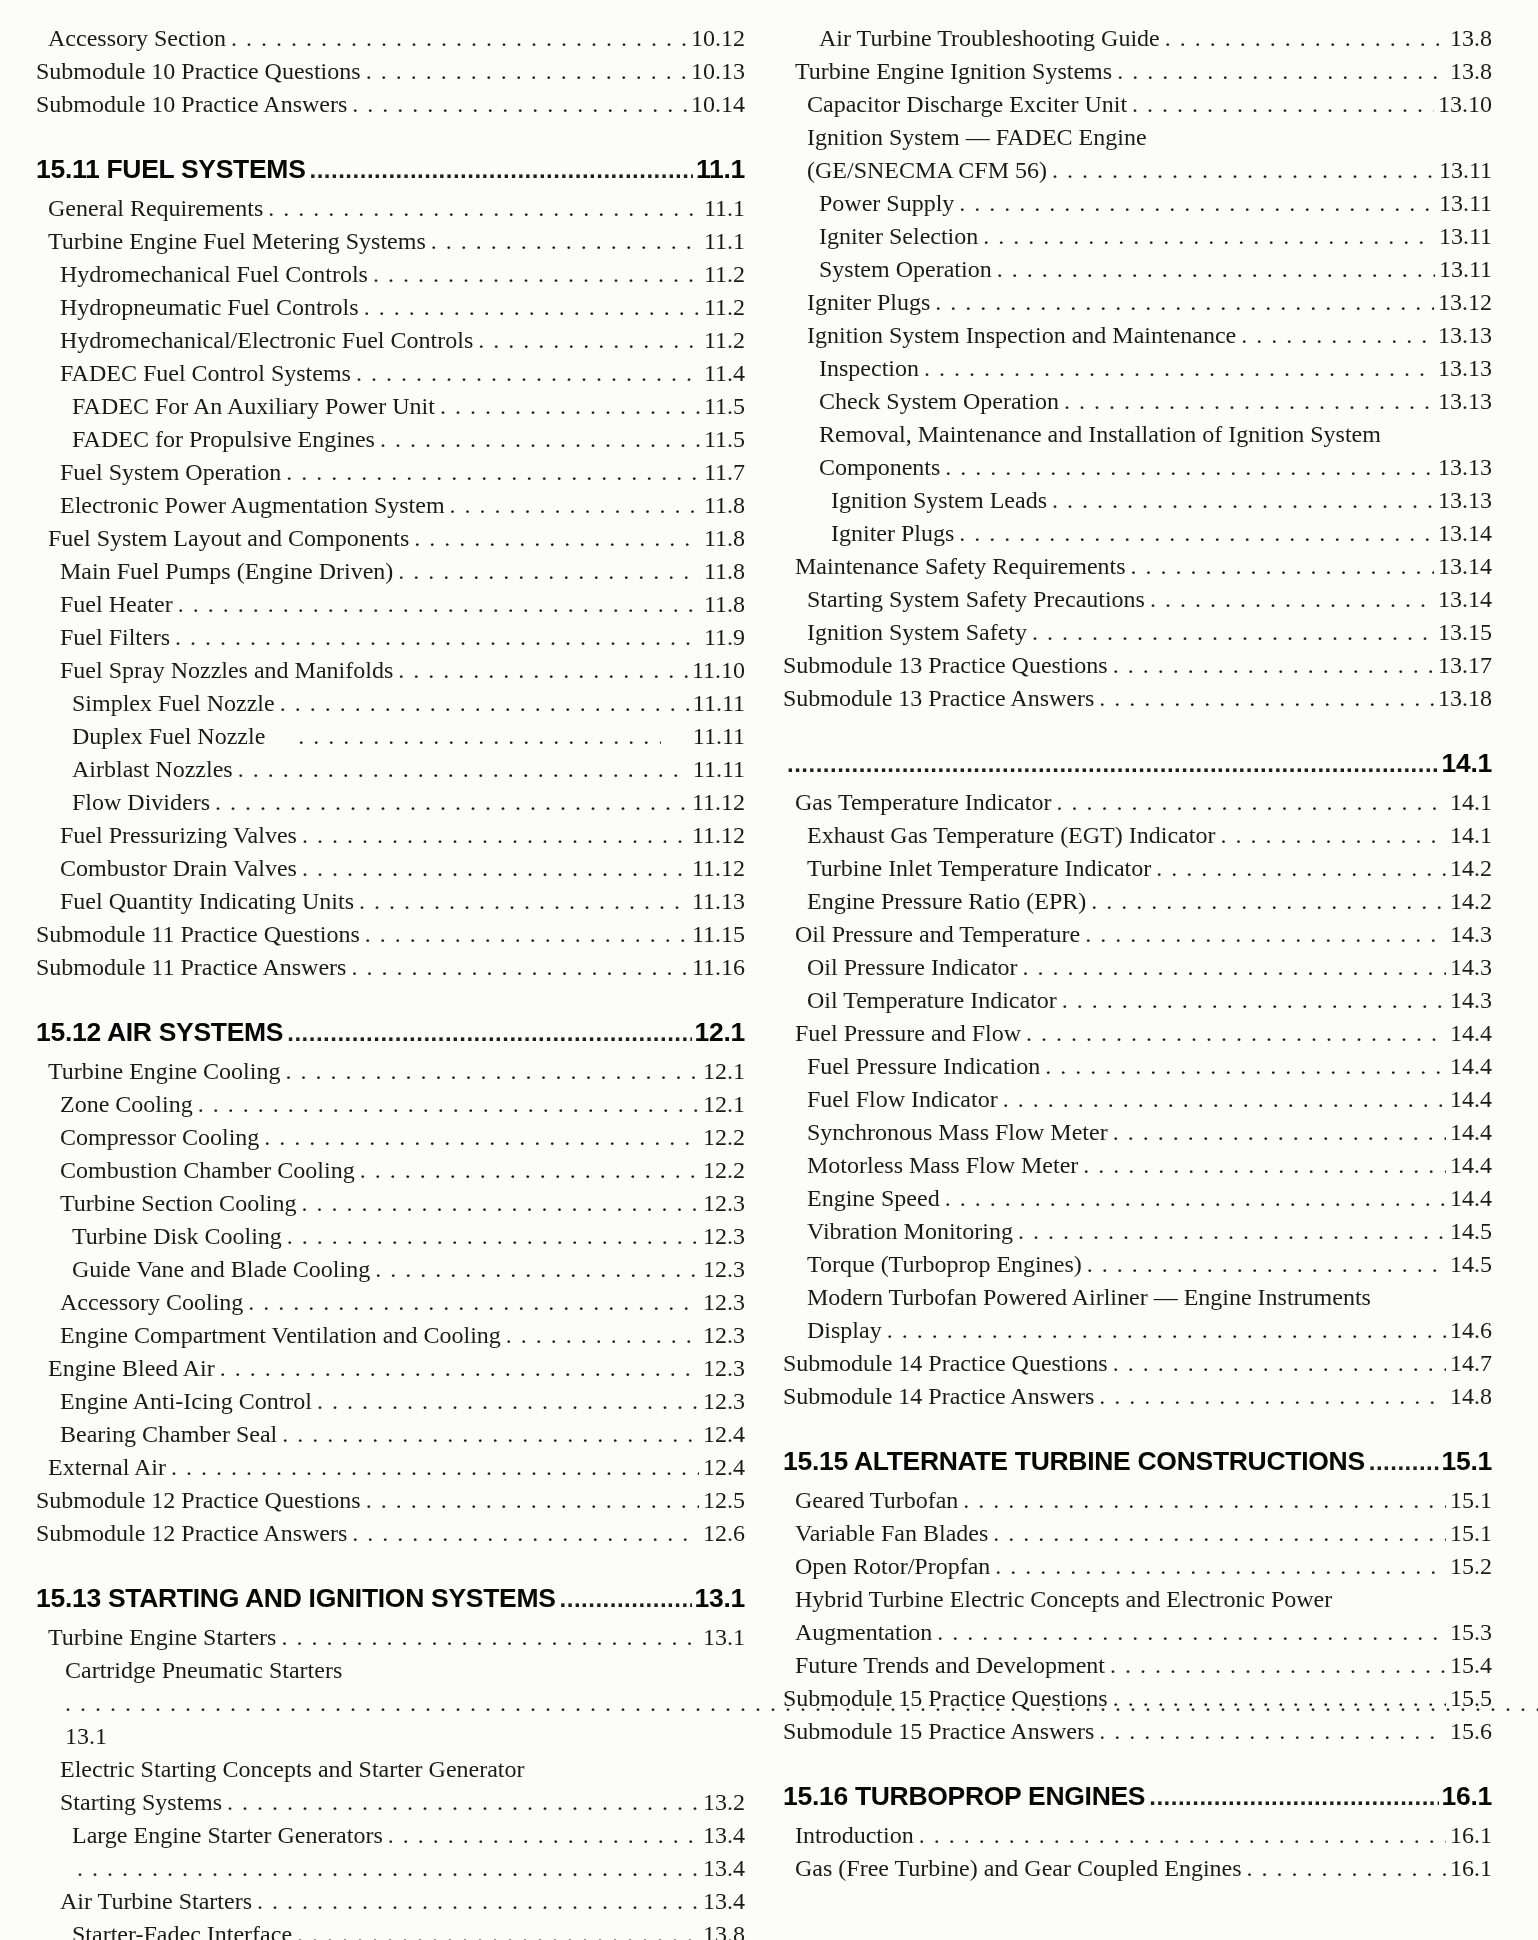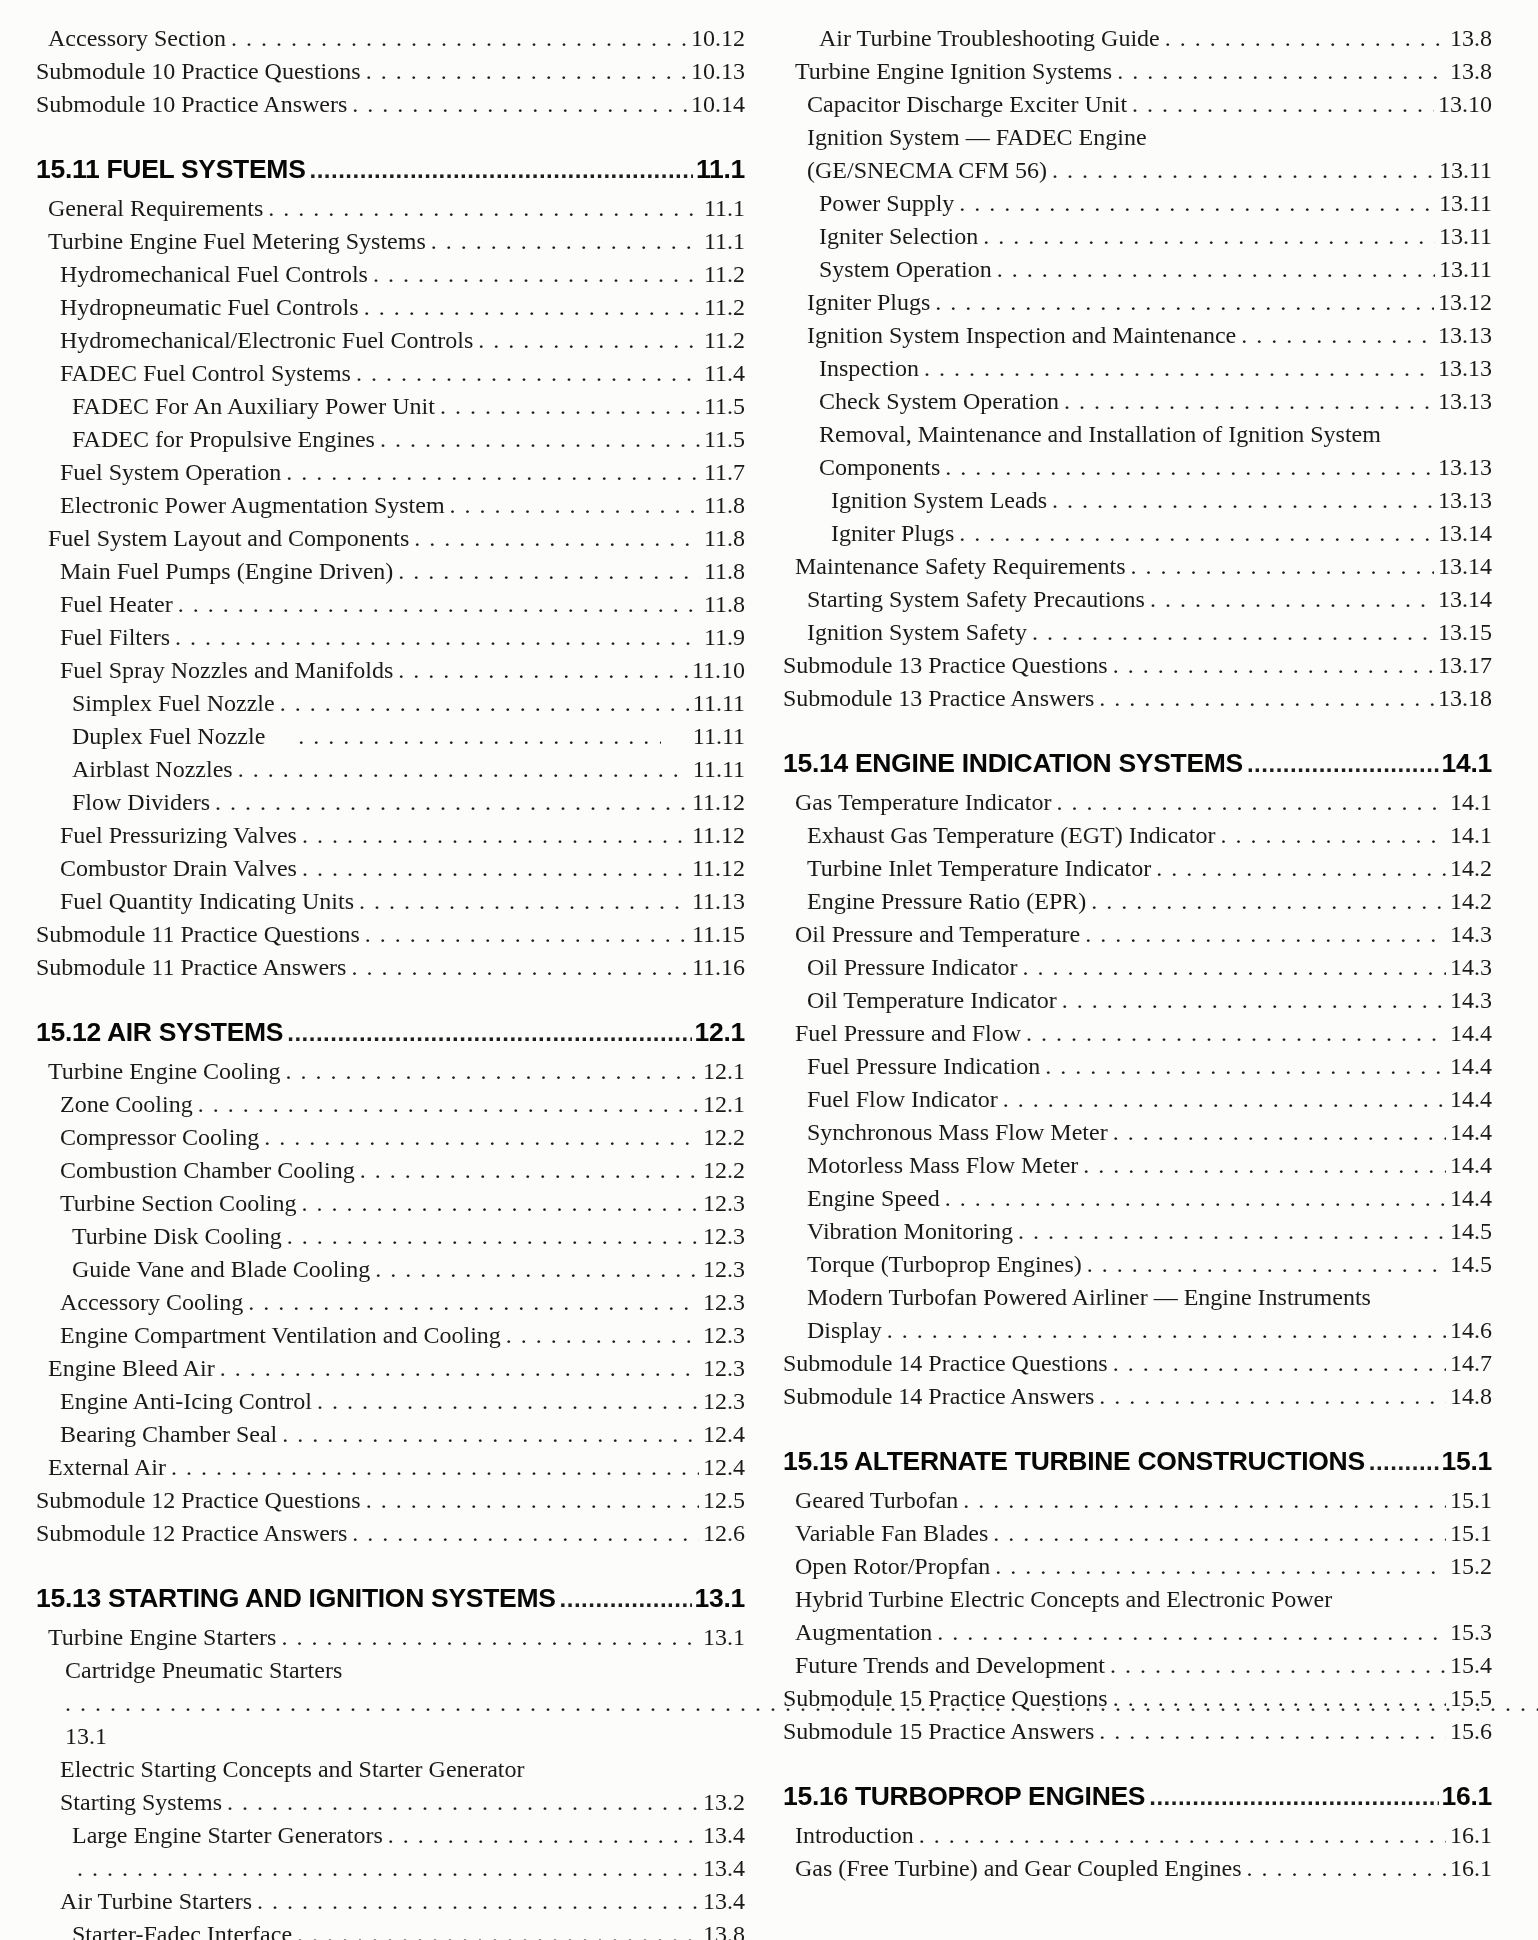--- a/index.html
+++ b/index.html
@@ -426,21 +426,20 @@
             <span class="pg">13.17</span>
           </div>
           <div class="row body-row" style="padding-left: 0px;">
             <span class="t">Submodule 13 Practice Answers</span>
             <span class="dots">. . . . . . . . . . . . . . . . . . . . . . . . . . . . . . . . . . . . . . . . . . . . . . . . . . . . . . . . . . . . . . . . . . . . . . . . . . . . . . . . . . . . . . . . . . . . . . . . . . . . . . . . . . . . . . . . . . . . . . . . . . . . . . . . . . . . . . . . . . . . . . . . . . . . . . . . . . . . . . . . . . . . . . . . . . . . . . . . . . . . . . . . . . . . . . . . . . . . . . . . </span>
             <span class="pg">13.18</span>
           </div>
         </div>
         <div class="block">
           <div class="row heading">
-            <span class="t">15.14 ENGINE INDICATION SYSTEMS</span>
             <span class="dots">................................................................................................................................................................................................................................................................................................................................................................................................................</span>
             <span class="pg">14.1</span>
           </div>
           <div class="row body-row" style="padding-left: 12px;">
             <span class="t">Gas Temperature Indicator</span>
             <span class="dots">. . . . . . . . . . . . . . . . . . . . . . . . . . . . . . . . . . . . . . . . . . . . . . . . . . . . . . . . . . . . . . . . . . . . . . . . . . . . . . . . . . . . . . . . . . . . . . . . . . . . . . . . . . . . . . . . . . . . . . . . . . . . . . . . . . . . . . . . . . . . . . . . . . . . . . . . . . . . . . . . . . . . . . . . . . . . . . . . . . . . . . . . . . . . . . . . . . . . . . . . </span>
             <span class="pg">14.1</span>
           </div>
           <div class="row body-row" style="padding-left: 24px;">
             <span class="t">Exhaust Gas Temperature (EGT) Indicator</span>

